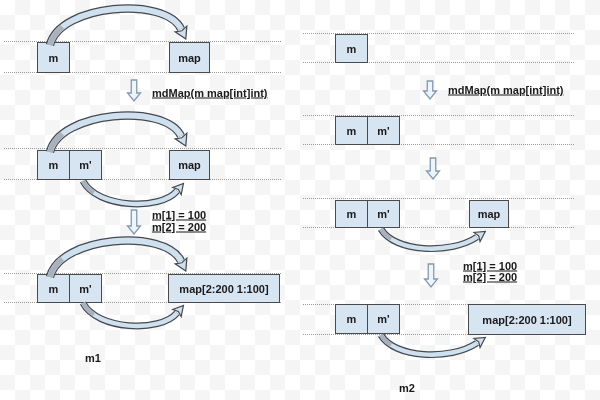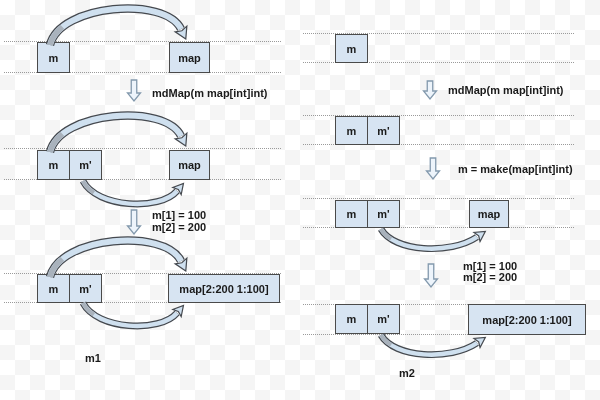--- a/index.html
+++ b/index.html
@@ -18,21 +18,21 @@
     position:absolute; box-sizing:border-box;
     background:var(--box-fill,#d7e4f2);
     border:1.5px solid var(--box-border,#4a4a4a);
     display:flex; align-items:center; justify-content:center;
     font-size:11px; font-weight:700; color:var(--text,#1a1a1a);
     white-space:nowrap;
   }
   .note{
     position:absolute; transform:translateY(-50%);
     font-size:11px; font-weight:700; color:var(--text,#1a1a1a);
-    white-space:nowrap; line-height:1;
+    white-space:nowrap; line-height:1;text-decoration:underline;
   }
   .caption{
     position:absolute; text-align:center; width:40px;
     font-size:11px; font-weight:700; color:var(--text,#1a1a1a);
   }
   #arrow-layer{position:absolute; left:0; top:0; pointer-events:none;}
 </style>
 </head>
 <body>
 
@@ -76,26 +76,25 @@
 
   <div class="box" style="left:335px;top:304px;width:33px;height:30px">m</div>
   <div class="box" style="left:367px;top:304px;width:33px;height:30px">m'</div>
   <div class="box" style="left:468px;top:304px;width:118px;height:31px">map[2:200 1:100]</div>
 
   <div class="note" style="left:152px;top:93px">mdMap(m map[int]int)</div>
   <div class="note" style="left:152px;top:215px">m[1] = 100</div>
   <div class="note" style="left:152px;top:227px">m[2] = 200</div>
 
   <div class="note" style="left:448px;top:90px">mdMap(m map[int]int)</div>
-  <div class="note" style="left:458px;top:169px">m = make(map[int]int)</div>
   <div class="note" style="left:463px;top:266px">m[1] = 100</div>
   <div class="note" style="left:463px;top:277px">m[2] = 200</div>
 
   <div class="caption" style="left:73px;top:352px">m1</div>
-  <div class="caption" style="left:387px;top:367px">m2</div>
+  <div class="caption" style="left:387px;top:382px">m2</div>
 
   <svg id="arrow-layer" width="600" height="400" viewBox="0 0 600 400">
       <g>
         <path d="M50,45 C60,4 165,-4 181,29" fill="none" stroke="#45494f" stroke-width="8.4" stroke-linecap="butt"></path>
         <path d="M50,45 C60,4 165,-4 181,29" fill="none" stroke="#cfe0ef" stroke-width="6" stroke-linecap="butt"></path>
         <polyline points="50,45 51.342228064,40.93275843199999 53.29998451199999,37.09629145599999 55.829877728,33.492485664 58.888516096000004,30.123227648 62.43250799999999,26.990403999999998" fill="none" stroke="#a9b2bc" stroke-width="5.5"></polyline>
         <path d="M185.79900857171307,38.897955179158195 L175.1512083032247,31.8357777923759 L181.87254701303874,30.7996282143924 L186.8487916967753,26.1642222076241 Z" fill="#cfe0ef" stroke="#45494f" stroke-width="1.2" stroke-linejoin="miter"></path>
       </g>
       <g>
         <path d="M50,152 C60,111 165,103 181,136" fill="none" stroke="#45494f" stroke-width="8.4" stroke-linecap="butt"></path>

